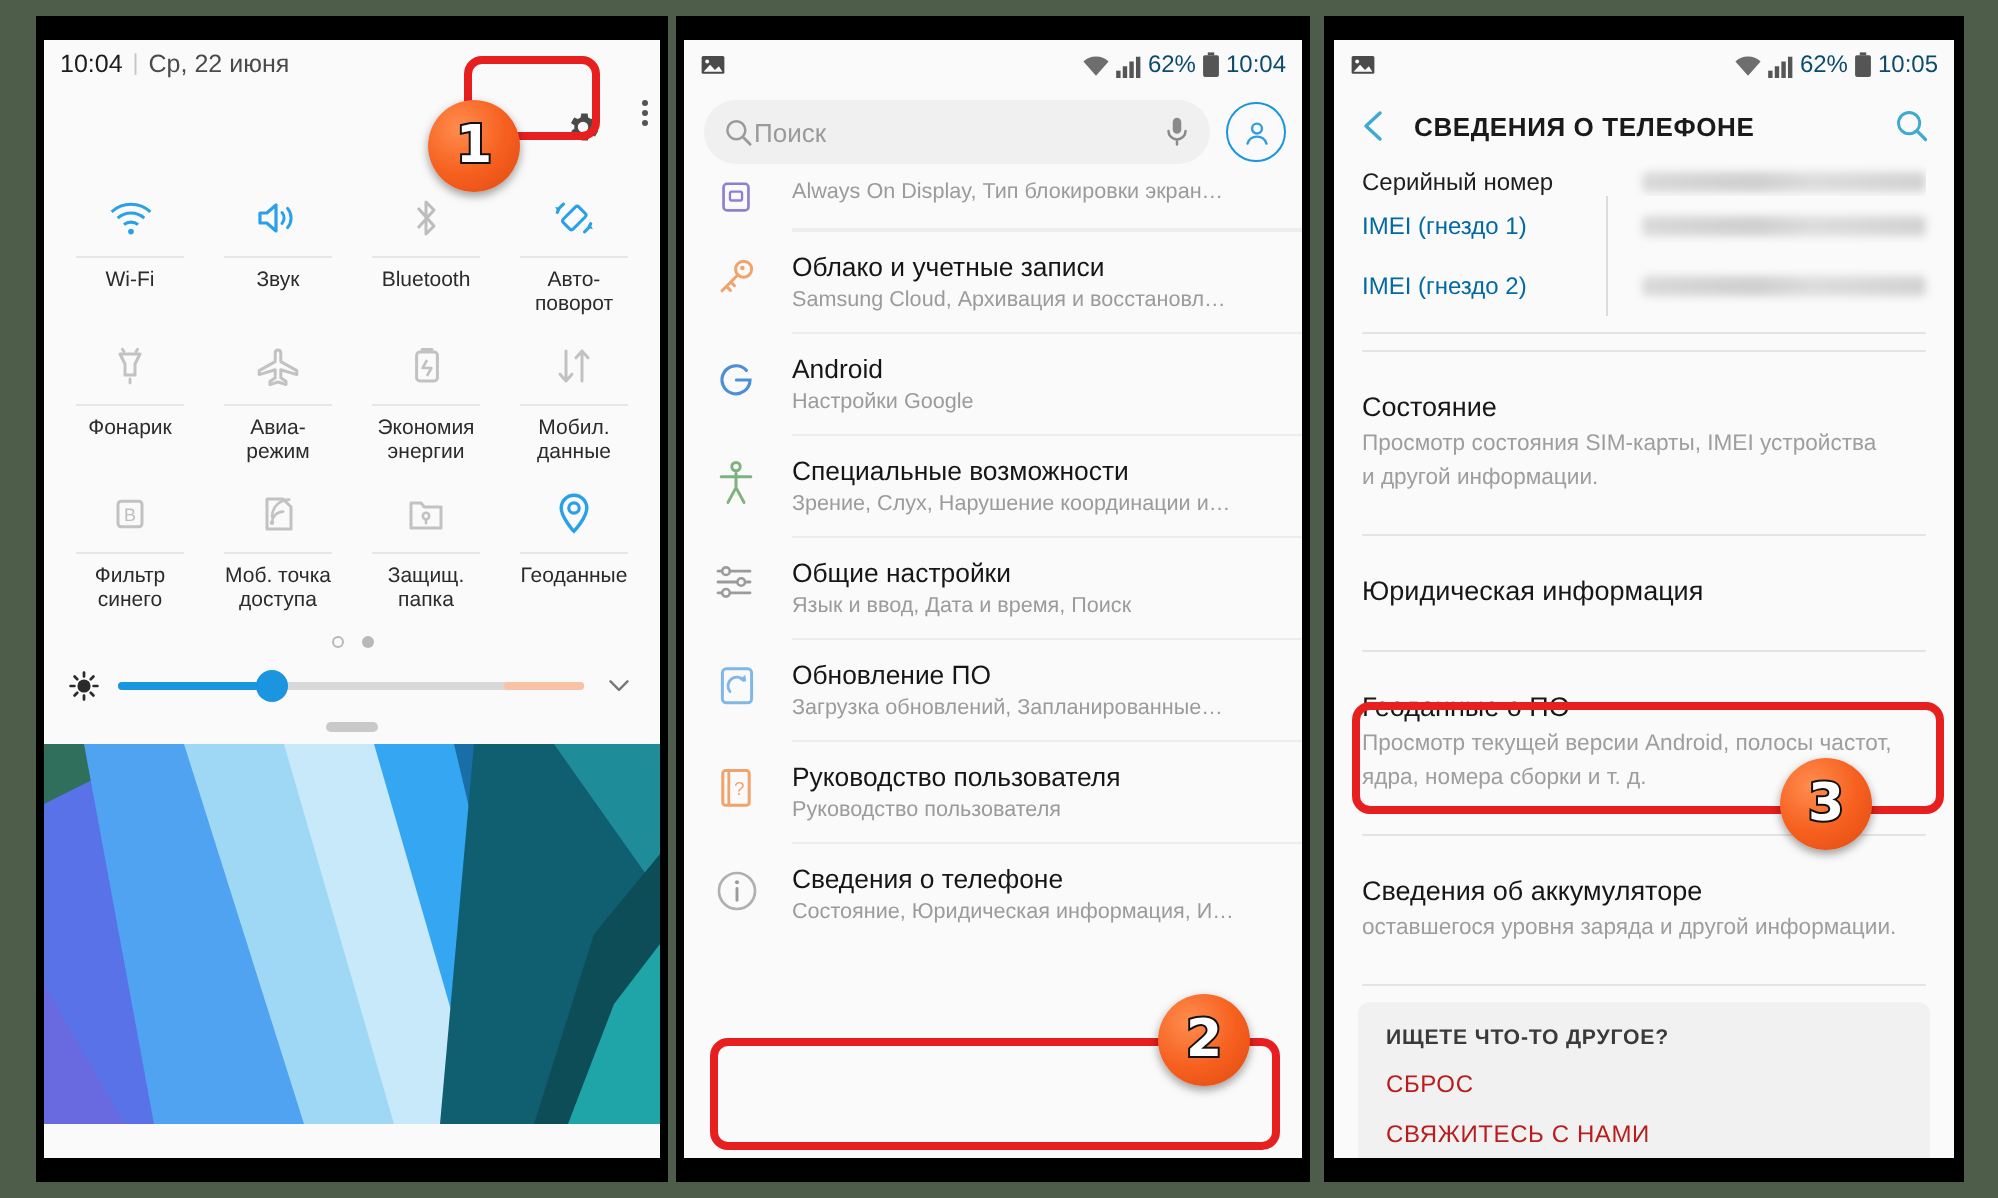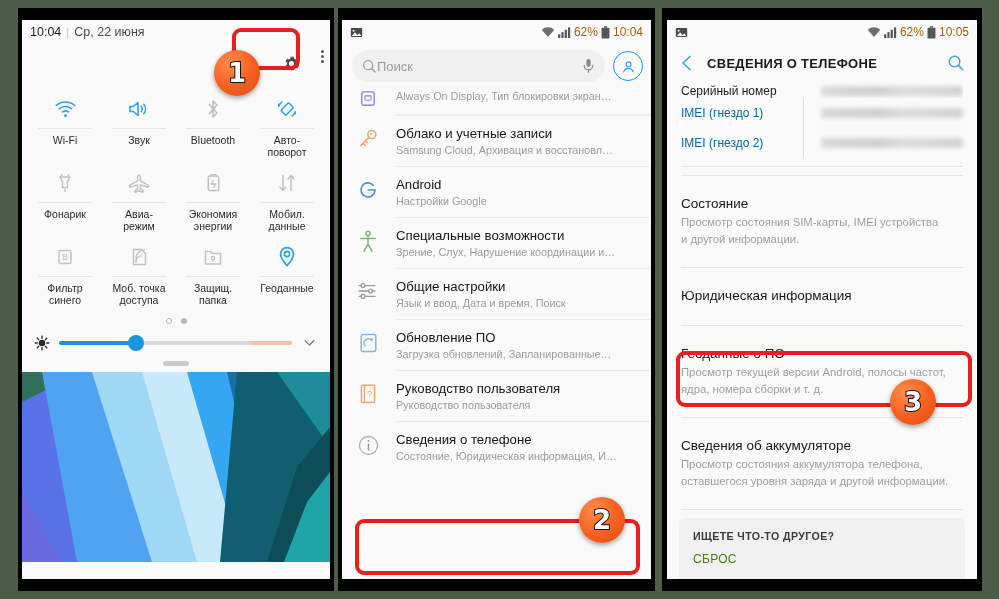--- a/index.html
+++ b/index.html
@@ -24,21 +24,21 @@
   #phone3 { left: 662px; top: 8px; width: 320px; height: 583px; }
   #screen3 { left: 5px; top: 12px; width: 310px; height: 559px; }
 
   
   .statusbar {
     height: 24px; display: flex; align-items: center;
     padding: 0 8px; font-size: 11.5px; color: #4a4a4a;
     background: #fafafa; position: relative;
   }
   .sb-left { display: flex; align-items: center; gap: 4px; }
-  .sb-right { margin-left: auto; display: flex; align-items: center; gap: 3px; font-size: 12px; color: #a16207; }
+  .sb-right { margin-left: auto; display: flex; align-items: flex-end; gap: 3px; font-size: 12px; color: #0c4a6e; }
   .sb-time-left { font-size: 12.5px; color: #1c1c1c; font-weight: 400; }
   .sb-sep { color: #c7c7c7; margin: 0 5px; }
   .sb-date { font-size: 12.5px; color: #4a4a4a; }
   .sb-dots { position: absolute; right: 6px; top: 6px; display: flex; flex-direction: column; gap: 2px; }
   .sb-dots i { width: 3px; height: 3px; background: #555; border-radius: 50%; display: block; }
 
   
   .qs-top { display: flex; align-items: center; padding: 6px 10px 4px 12px; position: relative; }
   .gear-btn {
     margin-left: auto; margin-right: 16px;
@@ -100,21 +100,21 @@
   .clip-row .inner { position: absolute; bottom: 0; left: 0; right: 0; display: flex; align-items: center; }
   .clip-row .k { width: 122px; font-size: 12px; color: #1e1e1e; }
   .clip-row .v { flex: 1; height: 10px; margin-left: 18px; border-radius: 3px;
            background: linear-gradient(90deg,#d9d9d9,#cfcfcf 40%,#ddd 60%,#d2d2d2); filter: blur(2.2px); }
   .hr { height: 1px; background: #e4e4e4; margin: 8px 14px; }
   .prow { padding: 11px 14px 12px; }
   .prow .p1 { font-size: 13.5px; color: #171717; line-height: 18px; }
   .prow .p2 { font-size: 11.3px; color: #9e9e9e; line-height: 15px; margin-top: 2px; }
   .card { margin: 6px 12px 10px; background: #f1f1f1; border-radius: 6px; padding: 12px 14px 14px; }
   .card .ch { font-size: 10.6px; font-weight: bold; color: #3a3a3a; letter-spacing: .4px; margin-bottom: 10px; }
-  .card .cl { font-size: 12px; color: #4d7c0f; margin-bottom: 11px; letter-spacing: .3px; }
+  .card .cl { font-size: 12px; color: #b91c1c; margin-bottom: 11px; letter-spacing: .3px; }
   .card .cl:last-child { margin-bottom: 0; }
 
   
   .hl { position: absolute; border: 4px solid #e81f1f; border-radius: 9px; pointer-events: none; }
   .badge {
     position: absolute; width: 46px; height: 46px; border-radius: 50%;
     background: radial-gradient(circle at 34% 30%, #ff8d4e 0%, #f6601f 52%, #df4a12 100%);
     display: flex; align-items: center; justify-content: center;
     font-size: 26px; font-weight: bold; color: #fff;
     -webkit-text-stroke: 2px #111;
@@ -603,21 +603,20 @@
 
       <div class="prow">
         <div class="p1">Геоданные о ПО</div>
         <div class="p2">Просмотр текущей версии Android, полосы частот,</div>
         <div class="p2">ядра, номера сборки и т. д.</div>
       </div>
       <div class="hr"></div>
 
       <div class="prow">
         <div class="p1">Сведения об аккумуляторе</div>
-        <div class="p2">Просмотр состояния аккумулятора телефона,</div>
         <div class="p2">оставшегося уровня заряда и другой информации.</div>
       </div>
       <div class="hr"></div>
 
       <div class="card">
         <div class="ch">ИЩЕТЕ ЧТО-ТО ДРУГОЕ?</div>
         <div class="cl">СБРОС</div>
         <div class="cl">СВЯЖИТЕСЬ С НАМИ</div>
       </div>
     </div>

